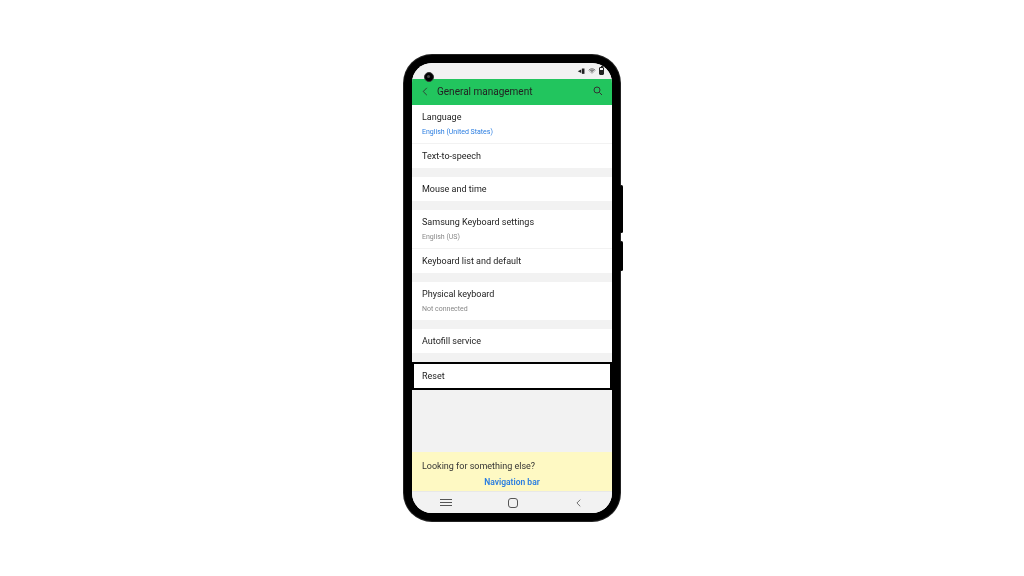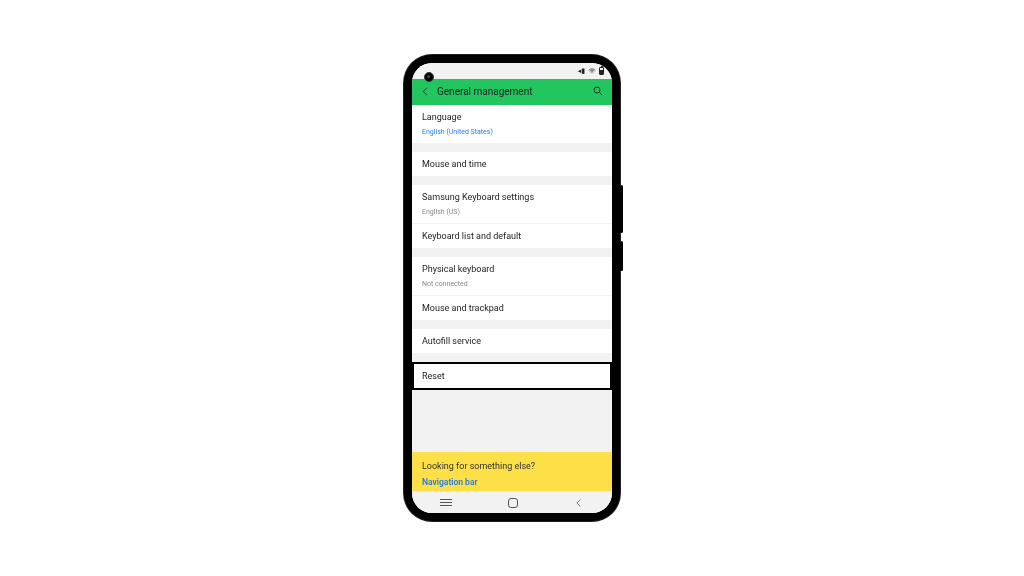--- a/index.html
+++ b/index.html
@@ -39,23 +39,23 @@
   .app-bar .back svg { width: 11px; height: 11px; display:block; stroke:#333; stroke-width:2; fill:none; }
   .app-bar .title { font-size: 10px; color: #222; flex: 1; }
   .app-bar .search svg { width: 12px; height: 12px; display:block; stroke:#333; stroke-width:2; fill:none; }
   .content { flex: 1; overflow: hidden; display: flex; flex-direction: column; }
   .row { background: #ffffff; padding: 7px 10px; border-bottom: 1px solid #f2f2f2; }
   .row .label { font-size: 9px; color: #222; }
   .row .sub { font-size: 7px; color: #888; margin-top: 6px; }
   .row .sub.link { color: #2a7de1; }
   .gap { height: 8px; background: #f2f2f2; }
   .row.highlight { border: 2px solid #000000; padding: 7px 8px; }
-  .footer-block { background: #fde047; padding: 9px 10px 4px 10px; margin-top: auto; }
+  .footer-block { background: #fef9c3; padding: 9px 10px 4px 10px; margin-top: auto; }
   .footer-block .q { font-size: 9px; color: #333; margin-bottom: 6px; }
-  .footer-block .link { font-size: 8.5px; color: #2a7de1; font-weight: 600; }
+  .footer-block .link { font-size: 8.5px; color: #2a7de1; font-weight: 600; text-align: center; }
   .nav-bar {
     height: 22px; background: #f2f2f2; display: flex; align-items: center; justify-content: space-around;
     border-top: 1px solid #e8e8e8;
   }
   .nav-bar .recents { width: 12px; height: 1.5px; position: relative; }
   .nav-bar .recents::before, .nav-bar .recents::after, .nav-bar .recents span {
     content:""; position:absolute; left:0; width:12px; height:1px; background:#555;
   }
   .nav-bar .recents::before { top:-3px; }
   .nav-bar .recents span { top:0; display:block; }
@@ -98,20 +98,23 @@
         </span>
       </div>
 
       <div class="content">
 
         <div class="row">
           <div class="label">Language</div>
           <div class="sub link">English (United States)</div>
         </div>
 
+        <div class="row">
+          <div class="label">Text-to-speech</div>
+        </div>
 
         <div class="gap"></div>
 
         <div class="row">
           <div class="label">Mouse and time</div>
         </div>
 
         <div class="gap"></div>
 
         <div class="row">
@@ -123,23 +126,20 @@
           <div class="label">Keyboard list and default</div>
         </div>
 
         <div class="gap"></div>
 
         <div class="row">
           <div class="label">Physical keyboard</div>
           <div class="sub">Not connected</div>
         </div>
 
-        <div class="row">
-          <div class="label">Mouse and trackpad</div>
-        </div>
 
         <div class="gap"></div>
 
         <div class="row">
           <div class="label">Autofill service</div>
         </div>
 
         <div class="gap"></div>
 
         <div class="row highlight">

